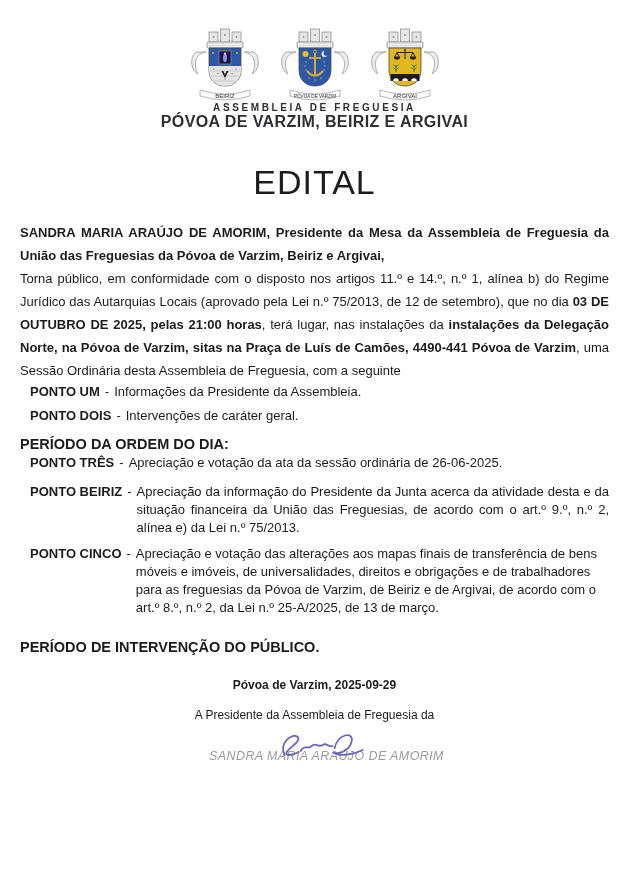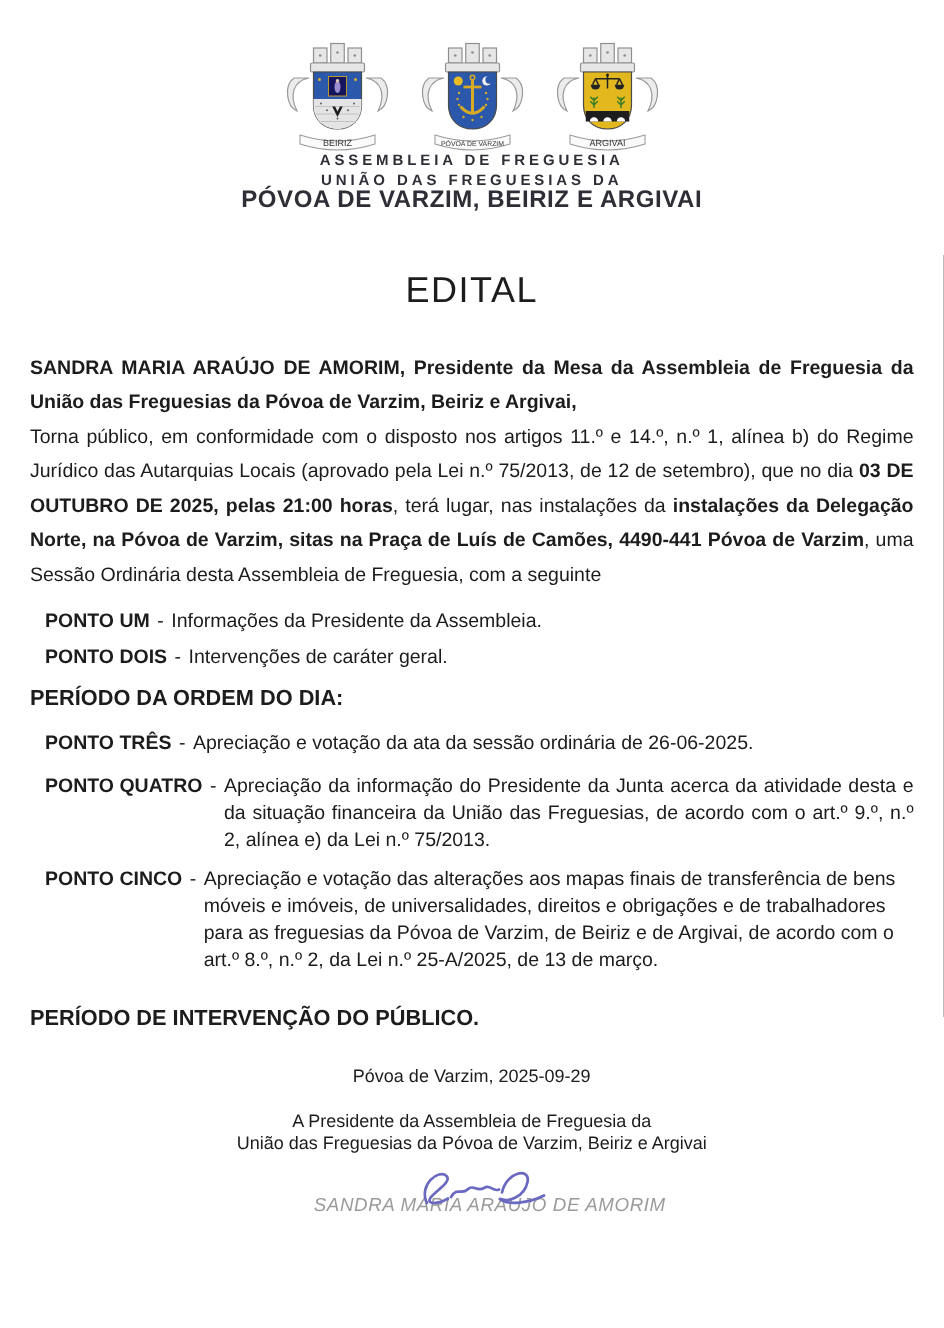--- a/index.html
+++ b/index.html
@@ -8,42 +8,42 @@
     font-family:"Liberation Sans", sans-serif; color:#1c1c1c;
     position:relative; overflow:hidden;
   }
   
   .crest-row { padding-top:26px; display:flex; justify-content:center; align-items:flex-start; gap:4px; }
   .crest { width:86px; height:82px; display:block; }
   .org-text { text-align:center; margin-top:-6px; font-weight:bold; color:#2e2e36; }
   .org-line-a { font-size:10px; letter-spacing:2.6px; line-height:12.5px; }
   .org-line-b { font-size:16px; letter-spacing:0.4px; line-height:14px; }
   
-  .doc-title { text-align:center; margin-top:36px; font-size:24px; font-weight:400; letter-spacing:1px; line-height:34px; }
+  .doc-title { text-align:center; margin-top:36px; font-size:34px; font-weight:400; letter-spacing:1px; line-height:34px; }
   
   .body { padding:0 20px; font-size:13px; }
   .p1 { margin:22px 0 0 0; font-weight:bold; text-align:justify; line-height:23px; }
   .p2 { margin:0; text-align:justify; line-height:23px; }
   .bold { font-weight:bold; }
   .agenda-heading { text-align:center; font-weight:bold; font-size:16.5px; margin-top:12px; line-height:20px; }
   .section-title { font-weight:bold; font-size:14.5px; margin-top:14px; line-height:17px; }
   .section-title.mt2 { margin-top:12px; }
   .ponto { display:flex; align-items:flex-start; margin-left:10px; line-height:16px; }
-  .ponto.single { margin-top:12px; }
+  .ponto.single { margin-top:2px; }
   .ponto.single.tight { margin-top:8px; }
   .ponto.multi { line-height:18px; margin-top:12px; }
   .ponto.multi.tight { margin-top:8px; }
   .ponto-label { font-weight:bold; white-space:nowrap; }
   .sep { margin:0 5px; white-space:pre; }
   .ponto-text { flex:1; }
   .ponto-text.justify { text-align:justify; }
   .closing-heading { font-weight:bold; font-size:14.5px; margin-top:22px; line-height:17px; }
   
   .footer { text-align:center; }
-  .dateline { margin-top:22px; font-size:12px; }
+  .dateline { margin-top:22px; font-size:12px;font-weight:bold; }
   .role { margin-top:16px; font-size:12px; line-height:15px; }
   .sig-wrap { position:relative; margin-top:4px; height:52px; }
   .sig-name { position:absolute; top:22px; left:12px; width:100%; text-align:center;
               color:#9b9b9b; font-size:12.5px; letter-spacing:0.4px;font-style:italic; }
   .sig-scribble { position:absolute; top:0; left:50%; transform:translateX(-42%); }
 </style>
 </head>
 <body>
 
 <div class="page">
@@ -169,21 +169,20 @@
       <path d="M31.2,55 a2.8,2.8 0 0 1 5.6,0 Z" fill="#ffffff"></path>
       <path d="M40.2,55 a2.8,2.8 0 0 1 5.6,0 Z" fill="#ffffff"></path>
       <path d="M49.2,55 a2.8,2.8 0 0 1 5.6,0 Z" fill="#ffffff"></path>
       <path d="M18,64 Q43,72 68,64 L68,70 Q43,78 18,70 Z" fill="#fafafa" stroke="#999" stroke-width="0.7"></path>
       <text x="43" y="71.5" text-anchor="middle" font-size="6" fill="#333">ARGIVAI</text>
     </svg>
   </div>
 
   <div class="org-text">
     <div class="org-line-a">ASSEMBLEIA DE FREGUESIA</div>
-    <div class="org-line-a">UNIÃO DAS FREGUESIAS DA</div>
     <div class="org-line-b">PÓVOA DE VARZIM, BEIRIZ E ARGIVAI</div>
   </div>
 
   <div class="doc-title">EDITAL</div>
 
   <div class="body">
 
     <p class="p1">SANDRA MARIA ARAÚJO DE AMORIM, Presidente da Mesa da Assembleia de Freguesia da União das Freguesias da Póvoa de Varzim, Beiriz e Argivai,</p>
 
     <p class="p2"><span>Torna público, em conformidade com o disposto nos artigos 11.º e 14.º, n.º 1, alínea b) do Regime Jurídico das Autarquias Locais (aprovado pela Lei n.º 75/2013, de 12 de setembro), que no dia </span><span class="bold">03 DE OUTUBRO DE 2025, pelas 21:00 horas</span><span>, terá lugar, nas instalações da </span><span class="bold">instalações da Delegação Norte, na Póvoa de Varzim, sitas na Praça de Luís de Camões, 4490-441 Póvoa de Varzim</span><span>, uma Sessão Ordinária desta Assembleia de Freguesia, com a seguinte</span></p>
@@ -204,39 +203,38 @@
 
     <div class="section-title mt2">PERÍODO DA ORDEM DO DIA:</div>
 
     <div class="ponto single">
       <span class="ponto-label">PONTO TRÊS</span>
       <span class="sep">-</span>
       <span class="ponto-text">Apreciação e votação da ata da sessão ordinária de 26-06-2025.</span>
     </div>
 
     <div class="ponto multi">
-      <span class="ponto-label">PONTO QUATRO</span>
+      <span class="ponto-label">PONTO BEIRIZ</span>
       <span class="sep">-</span>
       <span class="ponto-text justify">Apreciação da informação do Presidente da Junta acerca da atividade desta e da situação financeira da União das Freguesias, de acordo com o art.º 9.º, n.º 2, alínea e) da Lei n.º 75/2013.</span>
     </div>
 
     <div class="ponto multi tight">
       <span class="ponto-label">PONTO CINCO</span>
       <span class="sep">-</span>
       <span class="ponto-text">Apreciação e votação das alterações aos mapas finais de transferência de bens móveis e imóveis, de universalidades, direitos e obrigações e de trabalhadores para as freguesias da Póvoa de Varzim, de Beiriz e de Argivai, de acordo com o art.º 8.º, n.º 2, da Lei n.º 25-A/2025, de 13 de março.</span>
     </div>
 
     <div class="closing-heading">PERÍODO DE INTERVENÇÃO DO PÚBLICO.</div>
   </div>
 
   <div class="footer">
     <div class="dateline">Póvoa de Varzim, 2025-09-29</div>
     <div class="role">
       <div>A Presidente da Assembleia de Freguesia da</div>
-      <div>União das Freguesias da Póvoa de Varzim, Beiriz e Argivai</div>
     </div>
     <div class="sig-wrap">
       <div class="sig-name">SANDRA MARIA ARAÚJO DE AMORIM</div>
       <svg class="sig-scribble" width="96" height="40" viewBox="0 0 96 40">
         <g fill="none" stroke="#6b68c0" stroke-width="1.8" stroke-linecap="round">
           <path d="M10,28 C4,16 18,5 23,10 C27,14 14,21 12,25 C10,29 17,29 24,25"></path>
           <path d="M26,24 C30,17 33,23 37,19 C41,15 43,21 48,18 C52,15 54,21 58,19"></path>
           <path d="M60,21 C63,7 79,4 77,14 C75,24 64,28 58,25 C64,30 78,28 88,23"></path>
         </g>
       </svg>

